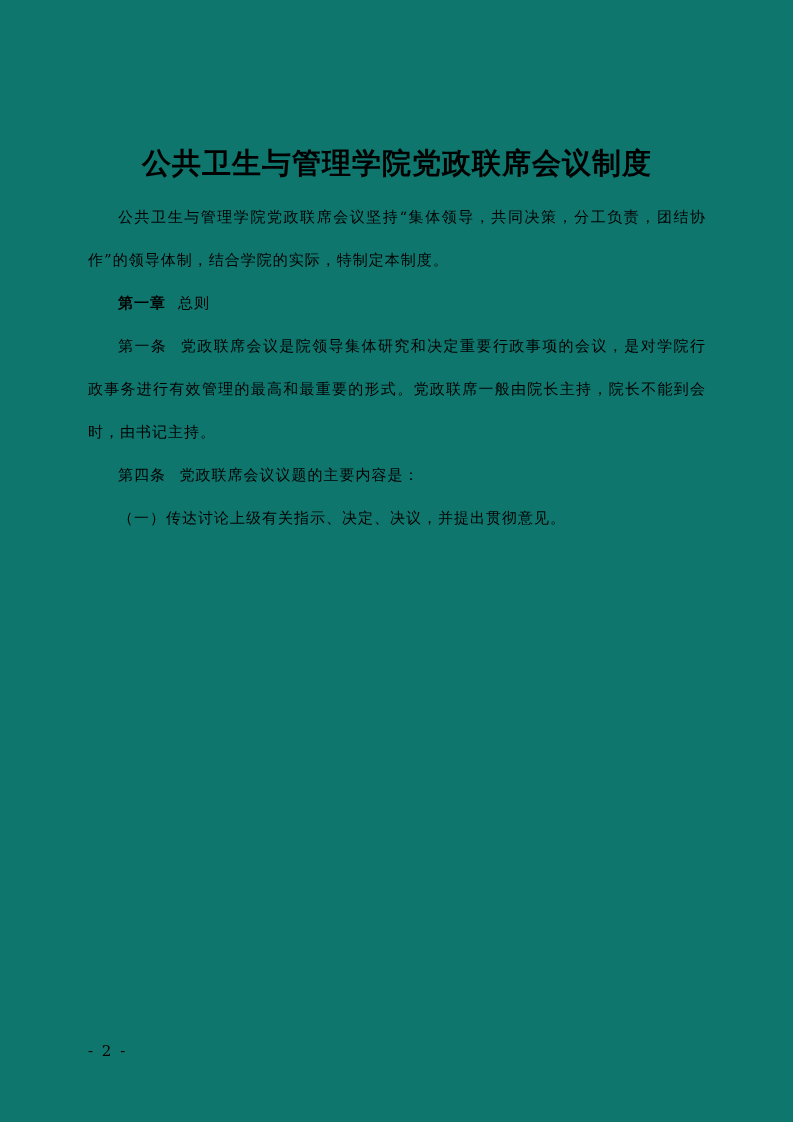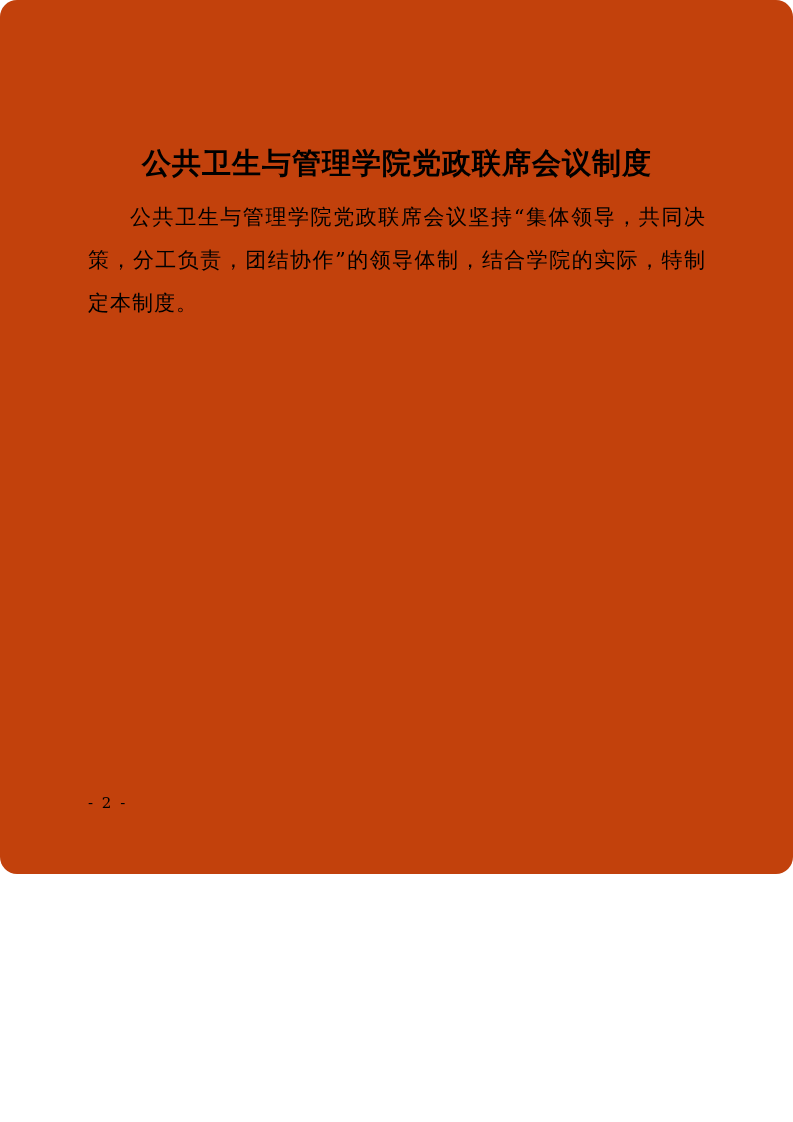--- a/index.html
+++ b/index.html
@@ -3,47 +3,46 @@
 <meta charset="utf-8">
 <style>
   html, body {
     margin: 0;
     padding: 0;
     background: #ffffff;
   }
   .page {
     position: relative;
     width: 793px;
-    height: 874px;
-    background: #c2410c;
+    height: 1122px;
+    background: #0f766e;
     color: #000000;
     font-family: "DejaVu Serif", "Liberation Serif", serif;
     overflow: hidden;
     box-sizing: border-box;
-    border-radius: 17px;
   }
   .content {
     position: absolute;
     left: 88px;
     top: 138px;
     width: 618px;
   }
   .doc-title {
     text-align: center;
     font-weight: bold;
     font-size: 29px;
     line-height: 50px;
     letter-spacing: 1px;
     margin: 0 0 8px 0;
   }
   .doc-title .title-line {
     display: block;
   }
   .body-block {
-    font-size: 21px;
+    font-size: 15px;
     line-height: 43px;
     letter-spacing: 1px;
     text-align: justify;
   }
   .body-block p {
     margin: 0;
     text-indent: 2em;
   }
   .chapter-heading .chapter-label {
     font-weight: bold;
@@ -68,24 +67,34 @@
   <div class="content">
 
     <h1 class="doc-title">
       <span class="title-line">公共卫生与管理学院党政联席会议制度</span>
     </h1>
 
     <div class="body-block">
 
       <p><span>公共卫生与管理学院党政联席会议坚持“集体领导，共同决策，分工负责，团结协作”的领导体制，结合学院的实际，特制定本制度。</span></p>
 
+      <p class="chapter-heading">
+        <span class="chapter-label">第一章</span><span>总则</span>
+      </p>
+
+      <p class="article">
+        <span class="article-label">第一条</span><span>党政联席会议是院领导集体研究和决定重要行政事项的会议，是对学院行政事务进行有效管理的最高和最重要的形式。党政联席一般由院长主持，院长不能到会时，由书记主持。</span>
+      </p>
 
 
 
 
+      <p class="article">
+        <span class="article-label">第四条</span><span>党政联席会议议题的主要内容是：</span>
+      </p>
 
-
+      <p><span>（一）传达讨论上级有关指示、决定、决议，并提出贯彻意见。</span></p>
 
     </div>
   </div>
 
   <div class="footer">- 2 -</div>
 </div>
 
 </body></html>

